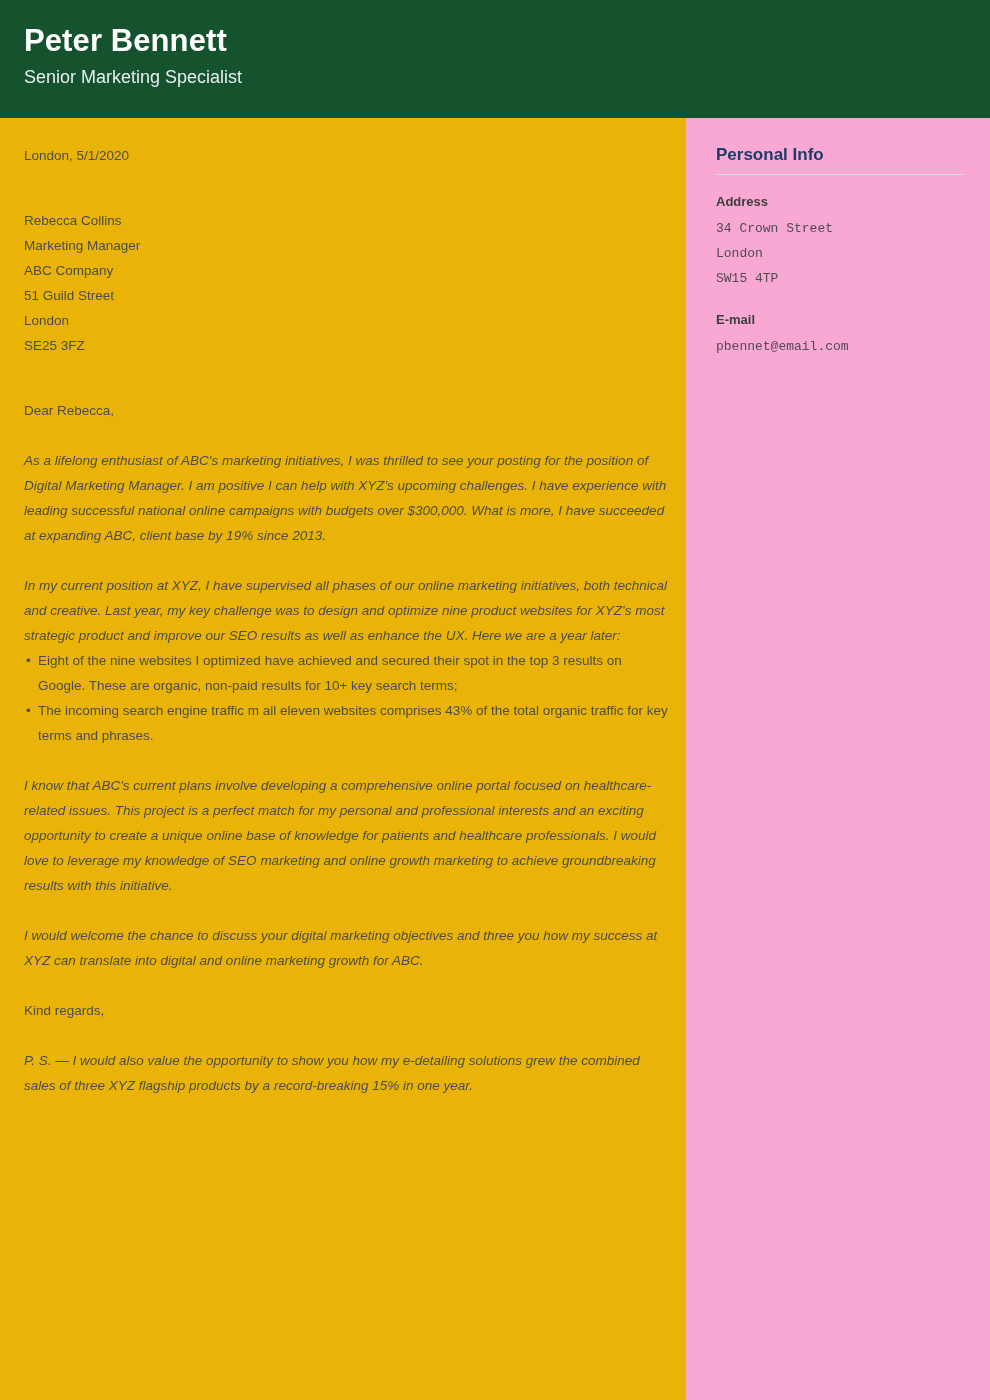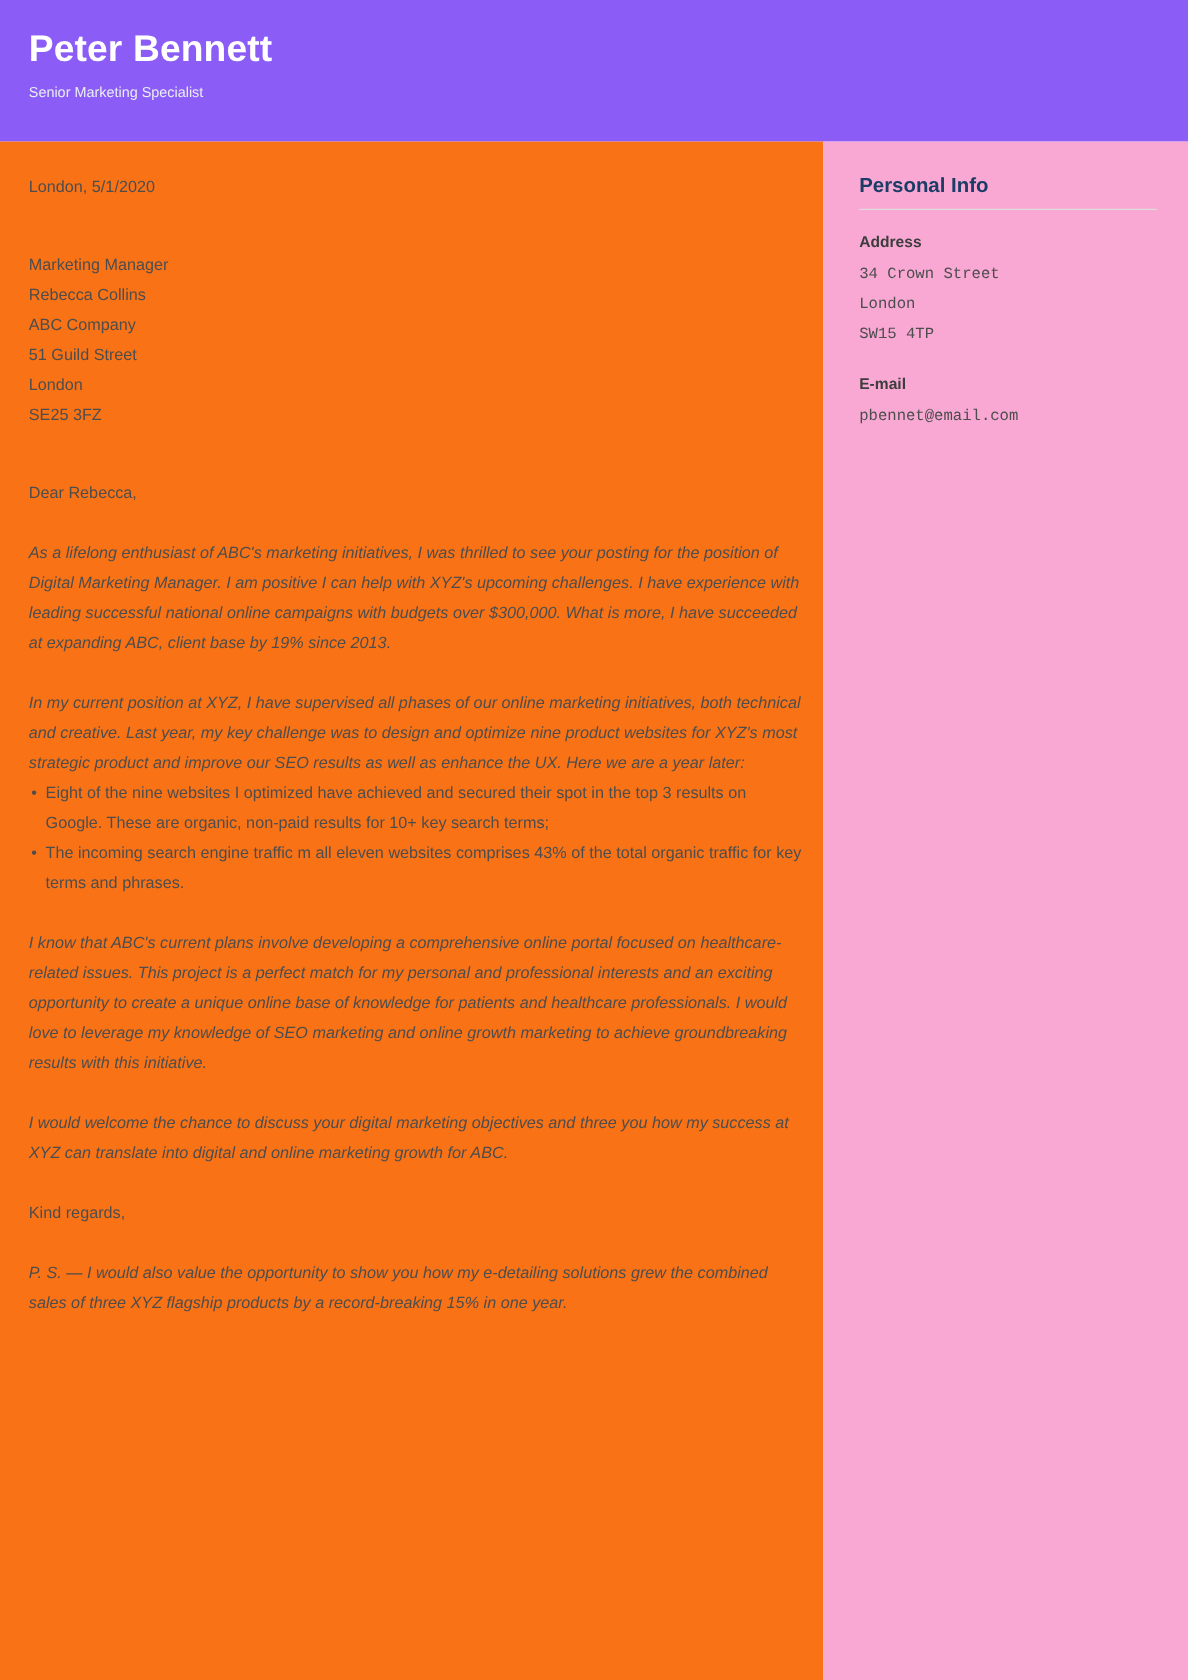--- a/index.html
+++ b/index.html
@@ -23,33 +23,33 @@
     background: #ffffff;
   }
 
   
   .header {
     position: absolute;
     top: 0;
     left: 0;
     width: 990px;
     height: 118px;
-    background: #8b5cf6;
+    background: #14532d;
     padding: 22px 0 0 24px;
   }
   .header-name {
     font-size: 31px;
     font-weight: bold;
     color: #ffffff;
     line-height: 38px;
     letter-spacing: 0.1px;
     margin: 0;
   }
   .header-title {
-    font-size: 12px;
+    font-size: 18px;
     font-weight: normal;
     color: #e9eef3;
     line-height: 26px;
     margin: 4px 0 0 0;
   }
 
   
   .content {
     position: absolute;
     top: 118px;
@@ -57,21 +57,21 @@
     width: 990px;
     height: 1282px;
   }
 
   .letter {
     position: absolute;
     top: 0;
     left: 0;
     width: 686px;
     height: 1282px;
-    background: #f97316;
+    background: #eab308;
     padding: 25px 18px 0 24px;
   }
 
   .sidebar {
     position: absolute;
     top: 0;
     left: 686px;
     width: 304px;
     height: 1282px;
     background: #f9a8d4;
@@ -176,22 +176,22 @@
 
   <div class="content">
 
     <div class="letter">
 
       <div class="date-block">
         <div class="letter-line">London, 5/1/2020</div>
       </div>
 
       <div class="recipient-block">
+        <div class="letter-line">Rebecca Collins</div>
         <div class="letter-line">Marketing Manager</div>
-        <div class="letter-line">Rebecca Collins</div>
         <div class="letter-line">ABC Company</div>
         <div class="letter-line">51 Guild Street</div>
         <div class="letter-line">London</div>
         <div class="letter-line">SE25 3FZ</div>
       </div>
 
       <div class="salutation">
         <div class="letter-line">Dear Rebecca,</div>
       </div>
 

